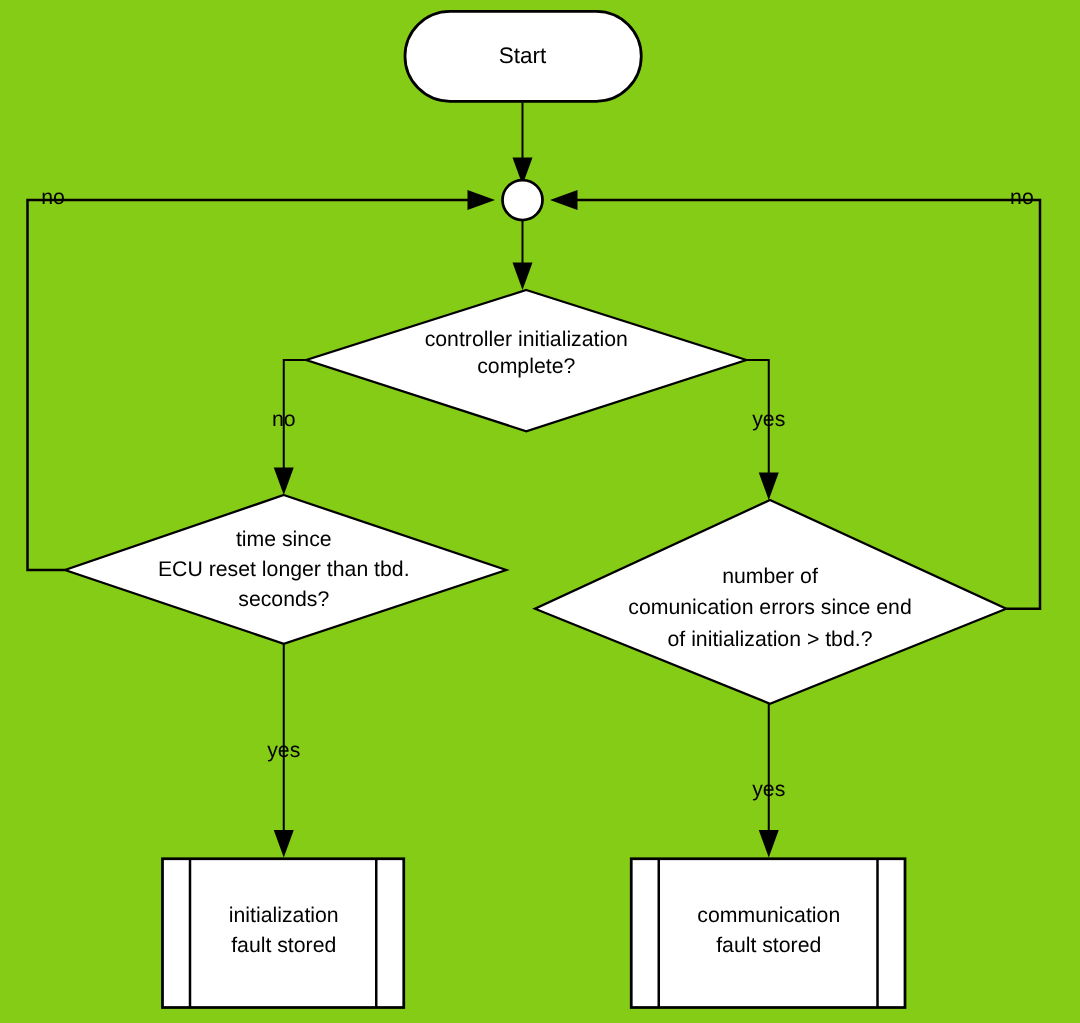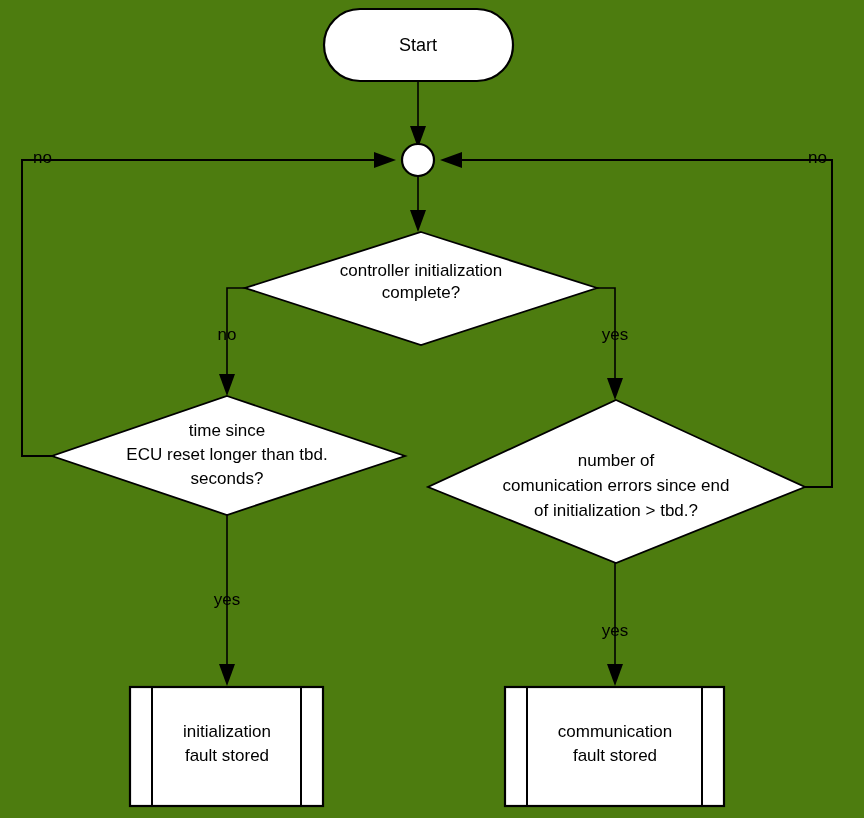--- a/index.html
+++ b/index.html
@@ -7,21 +7,21 @@
     padding: 0;
     background: #ffffff;
   }
   body {
     font-family: "Liberation Sans", sans-serif;
   }
   #flowchart-root {
     position: relative;
     width: 864px;
     height: 818px;
-    background: #4d7c0f;
+    background: #84cc16;
     overflow: hidden;
   }
   svg#flow-svg {
     display: block;
     width: 864px;
     height: 818px;
   }
   .shape-stroke {
     fill: #ffffff;
     stroke: #000000;

